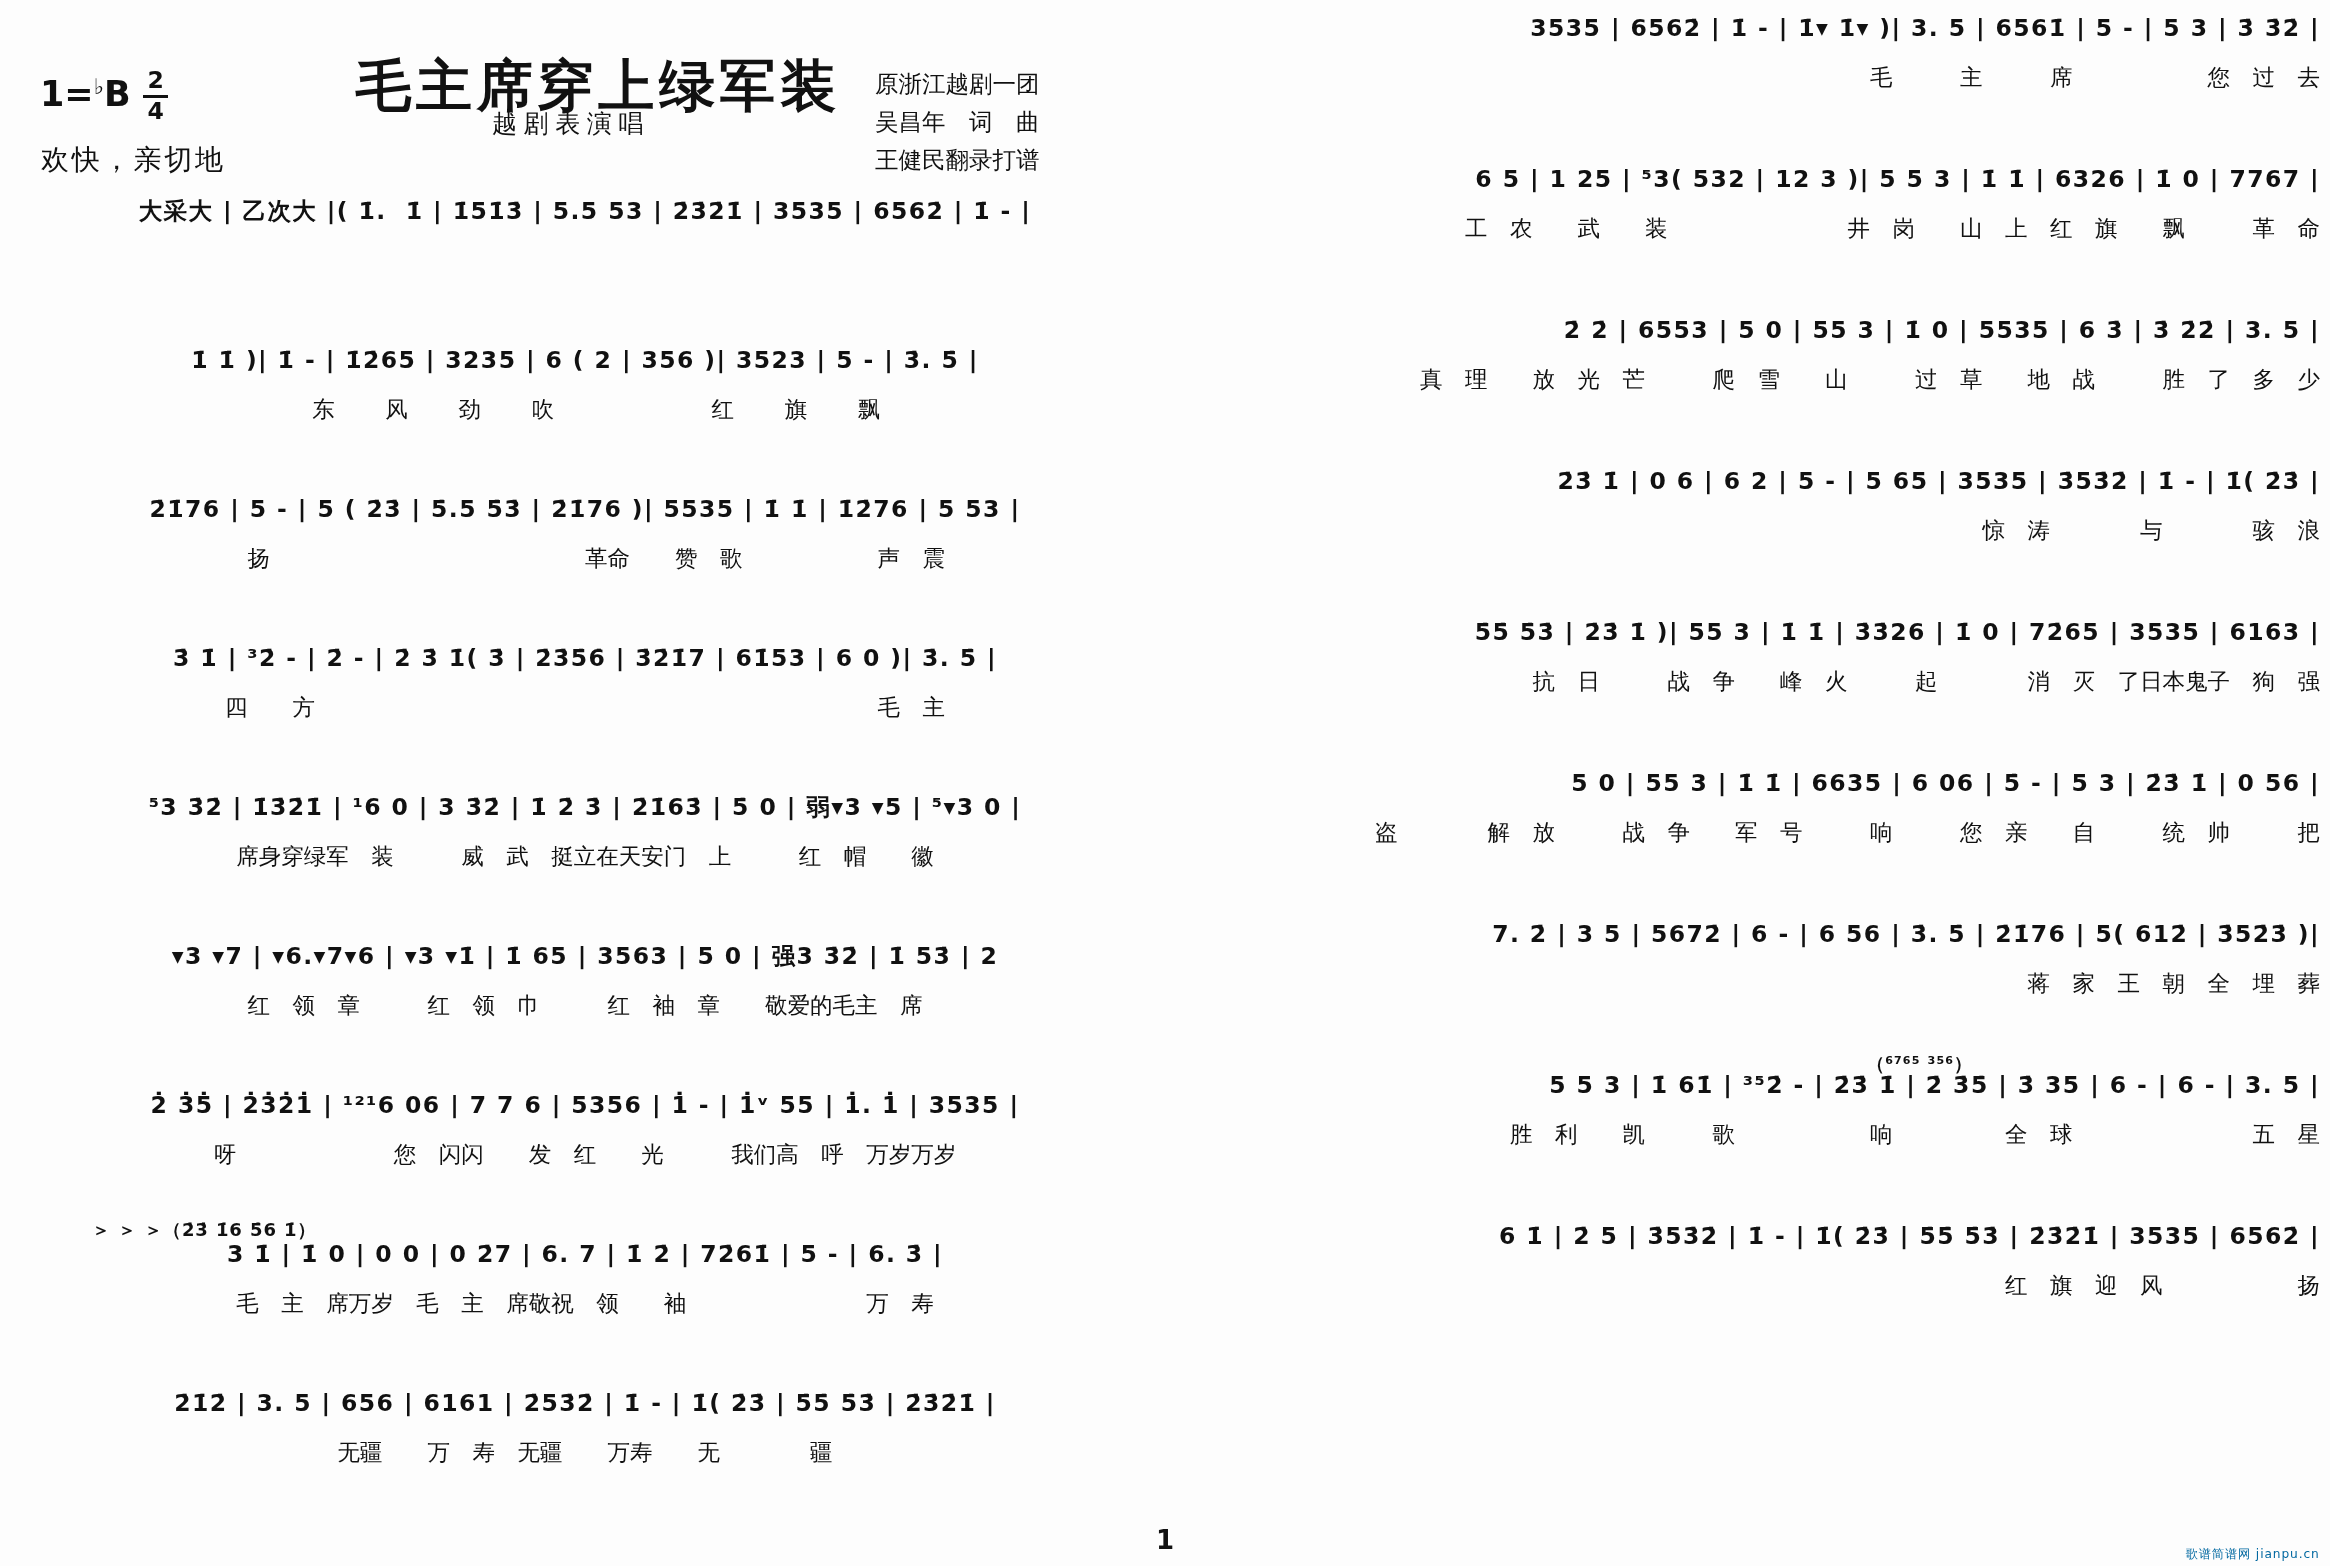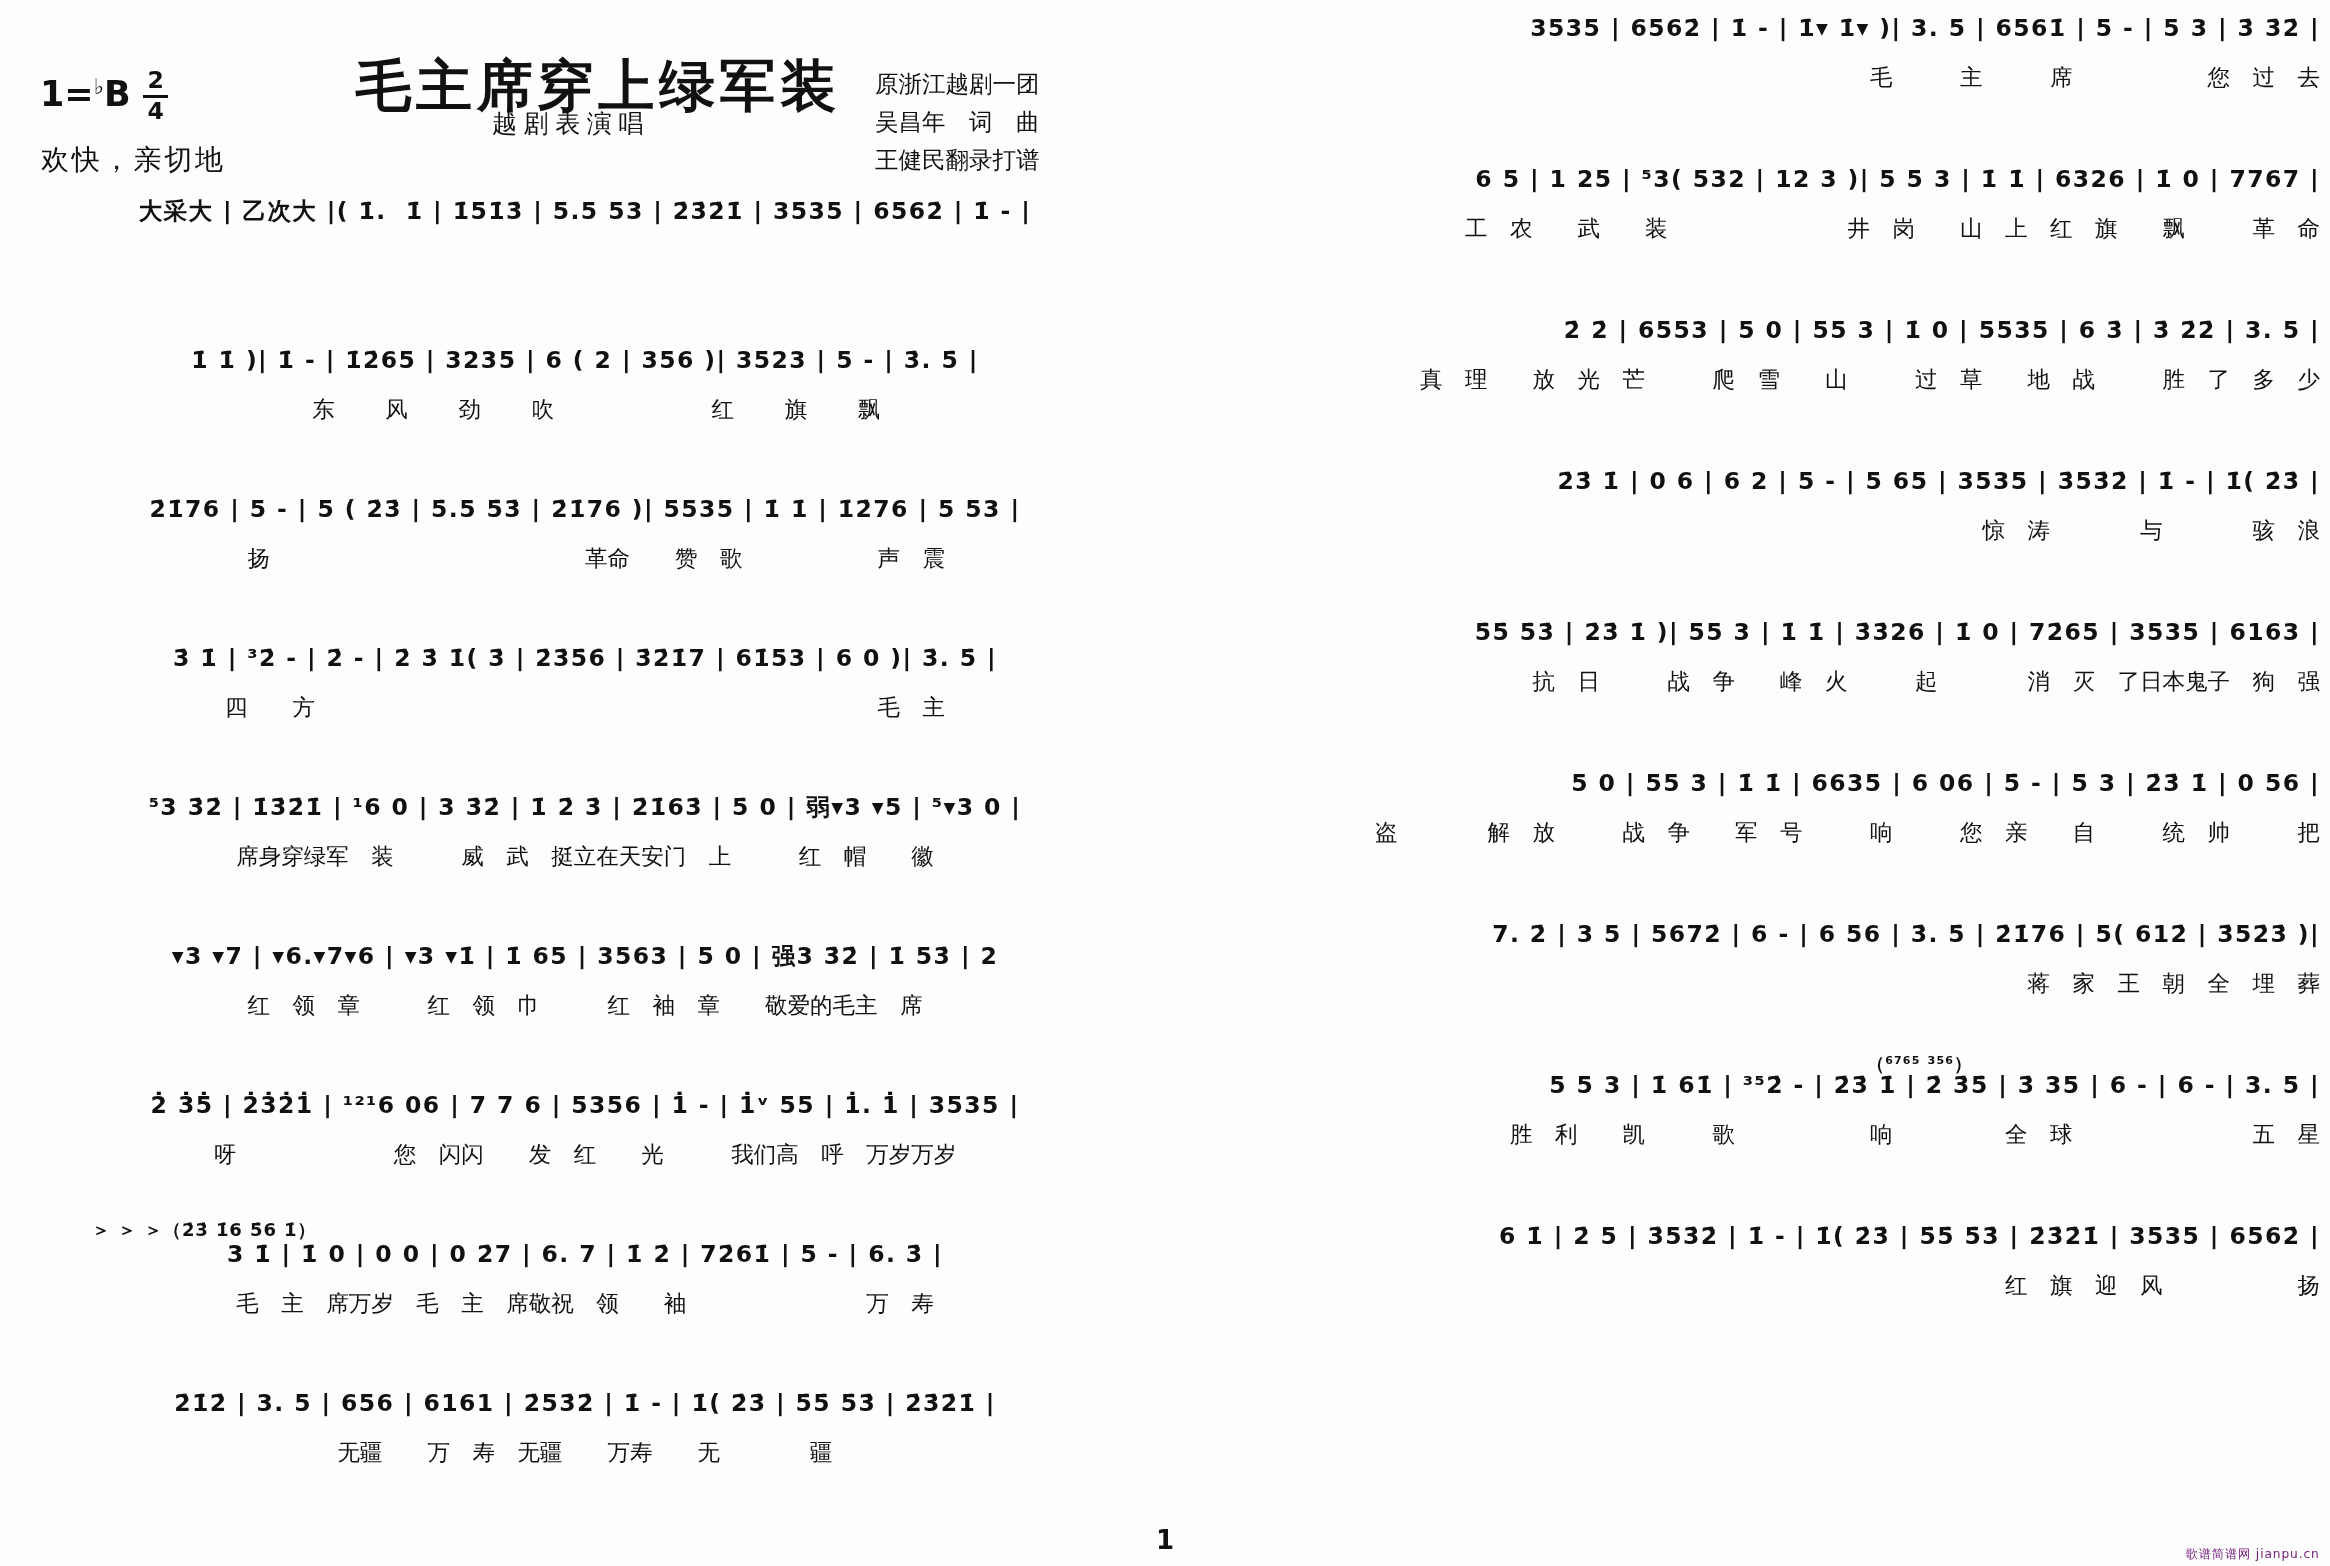--- a/index.html
+++ b/index.html
@@ -64,21 +64,21 @@
     font-size:22.5px;margin-top:21px;white-space:pre;
     font-family:"Liberation Serif","DejaVu Serif",serif;
     line-height:1.2;
   }
   .page-num{
     position:absolute;left:0;right:0;bottom:12.2px;
     text-align:center;font-size:26px;font-weight:bold;
   }
   .watermark{
     position:absolute;right:10.3px;bottom:3.8px;
-    font-size:12.2px;color:#701a75;letter-spacing:0.9px;
+    font-size:12.2px;color:#0369a1;letter-spacing:0.9px;
   }
 </style>
 </head>
 <body>
 
 <div class="page">
 
   <div class="key-block">
     <span>1=</span><sup>♭</sup><span>B</span><span class="frac"><span class="num">2</span><span class="den">4</span></span>
   </div>

